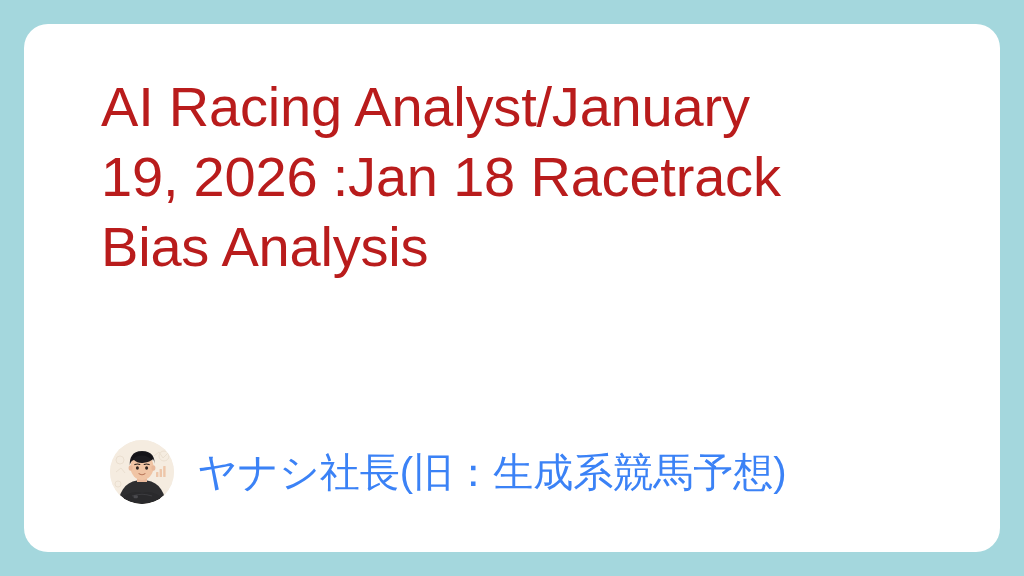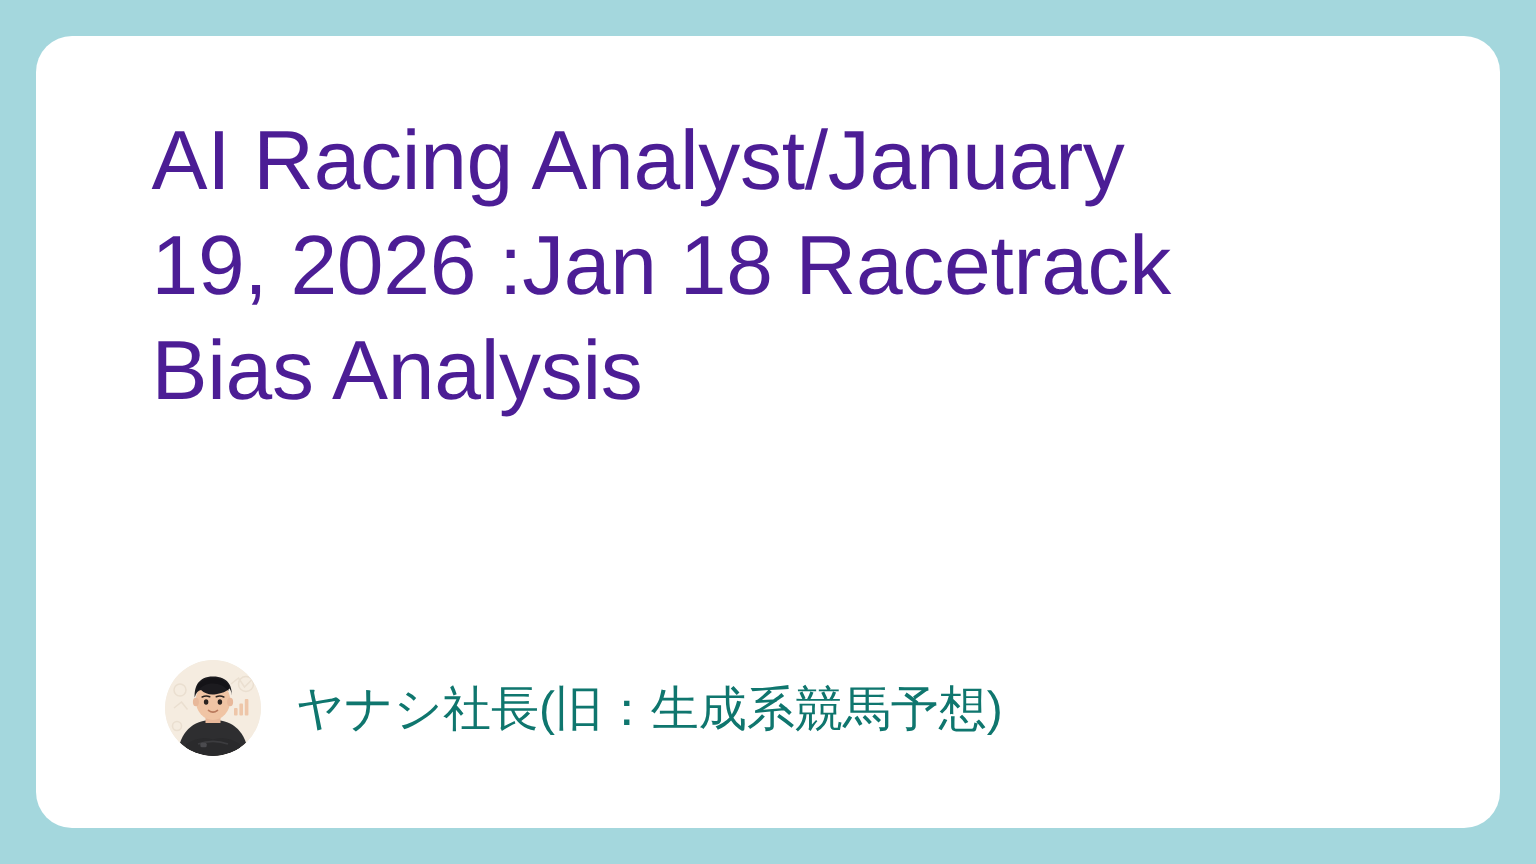--- a/index.html
+++ b/index.html
@@ -65,34 +65,34 @@
     border-radius: 50%;
     overflow: hidden;
     flex: 0 0 auto;
     background: #f3ece2;
     position: relative;
   }
 
   #author-avatar svg { display: block; width: 64px; height: 64px; }
 
   #author-name {
-    font-size: 32px;
+    font-size: 40px;
     line-height: 52px;
     font-weight: 400;
-    color: #0f766e;
+    color: #3b82f6;
     white-space: nowrap;
   }
 </style>
 </head>
 <body style="background: rgb(164, 215, 221);">
 
 <div id="ogp-card" style="background: rgb(255, 255, 255);">
   <div id="card-inner">
 
-    <h1 id="article-title" style="color: #4c1d95;">AI Racing Analyst/January 19, 2026 :Jan 18 Racetrack Bias Analysis</h1>
+    <h1 id="article-title" style="color: #b91c1c;">AI Racing Analyst/January 19, 2026 :Jan 18 Racetrack Bias Analysis</h1>
 
     <div id="author-row">
 
       <div id="author-avatar">
         <svg viewBox="0 0 64 64" xmlns="http://www.w3.org/2000/svg" aria-hidden="true">
           <defs>
             <clipPath id="avClip">
                 <circle cx="32" cy="32" r="32"></circle>
               </clipPath>
           </defs>

